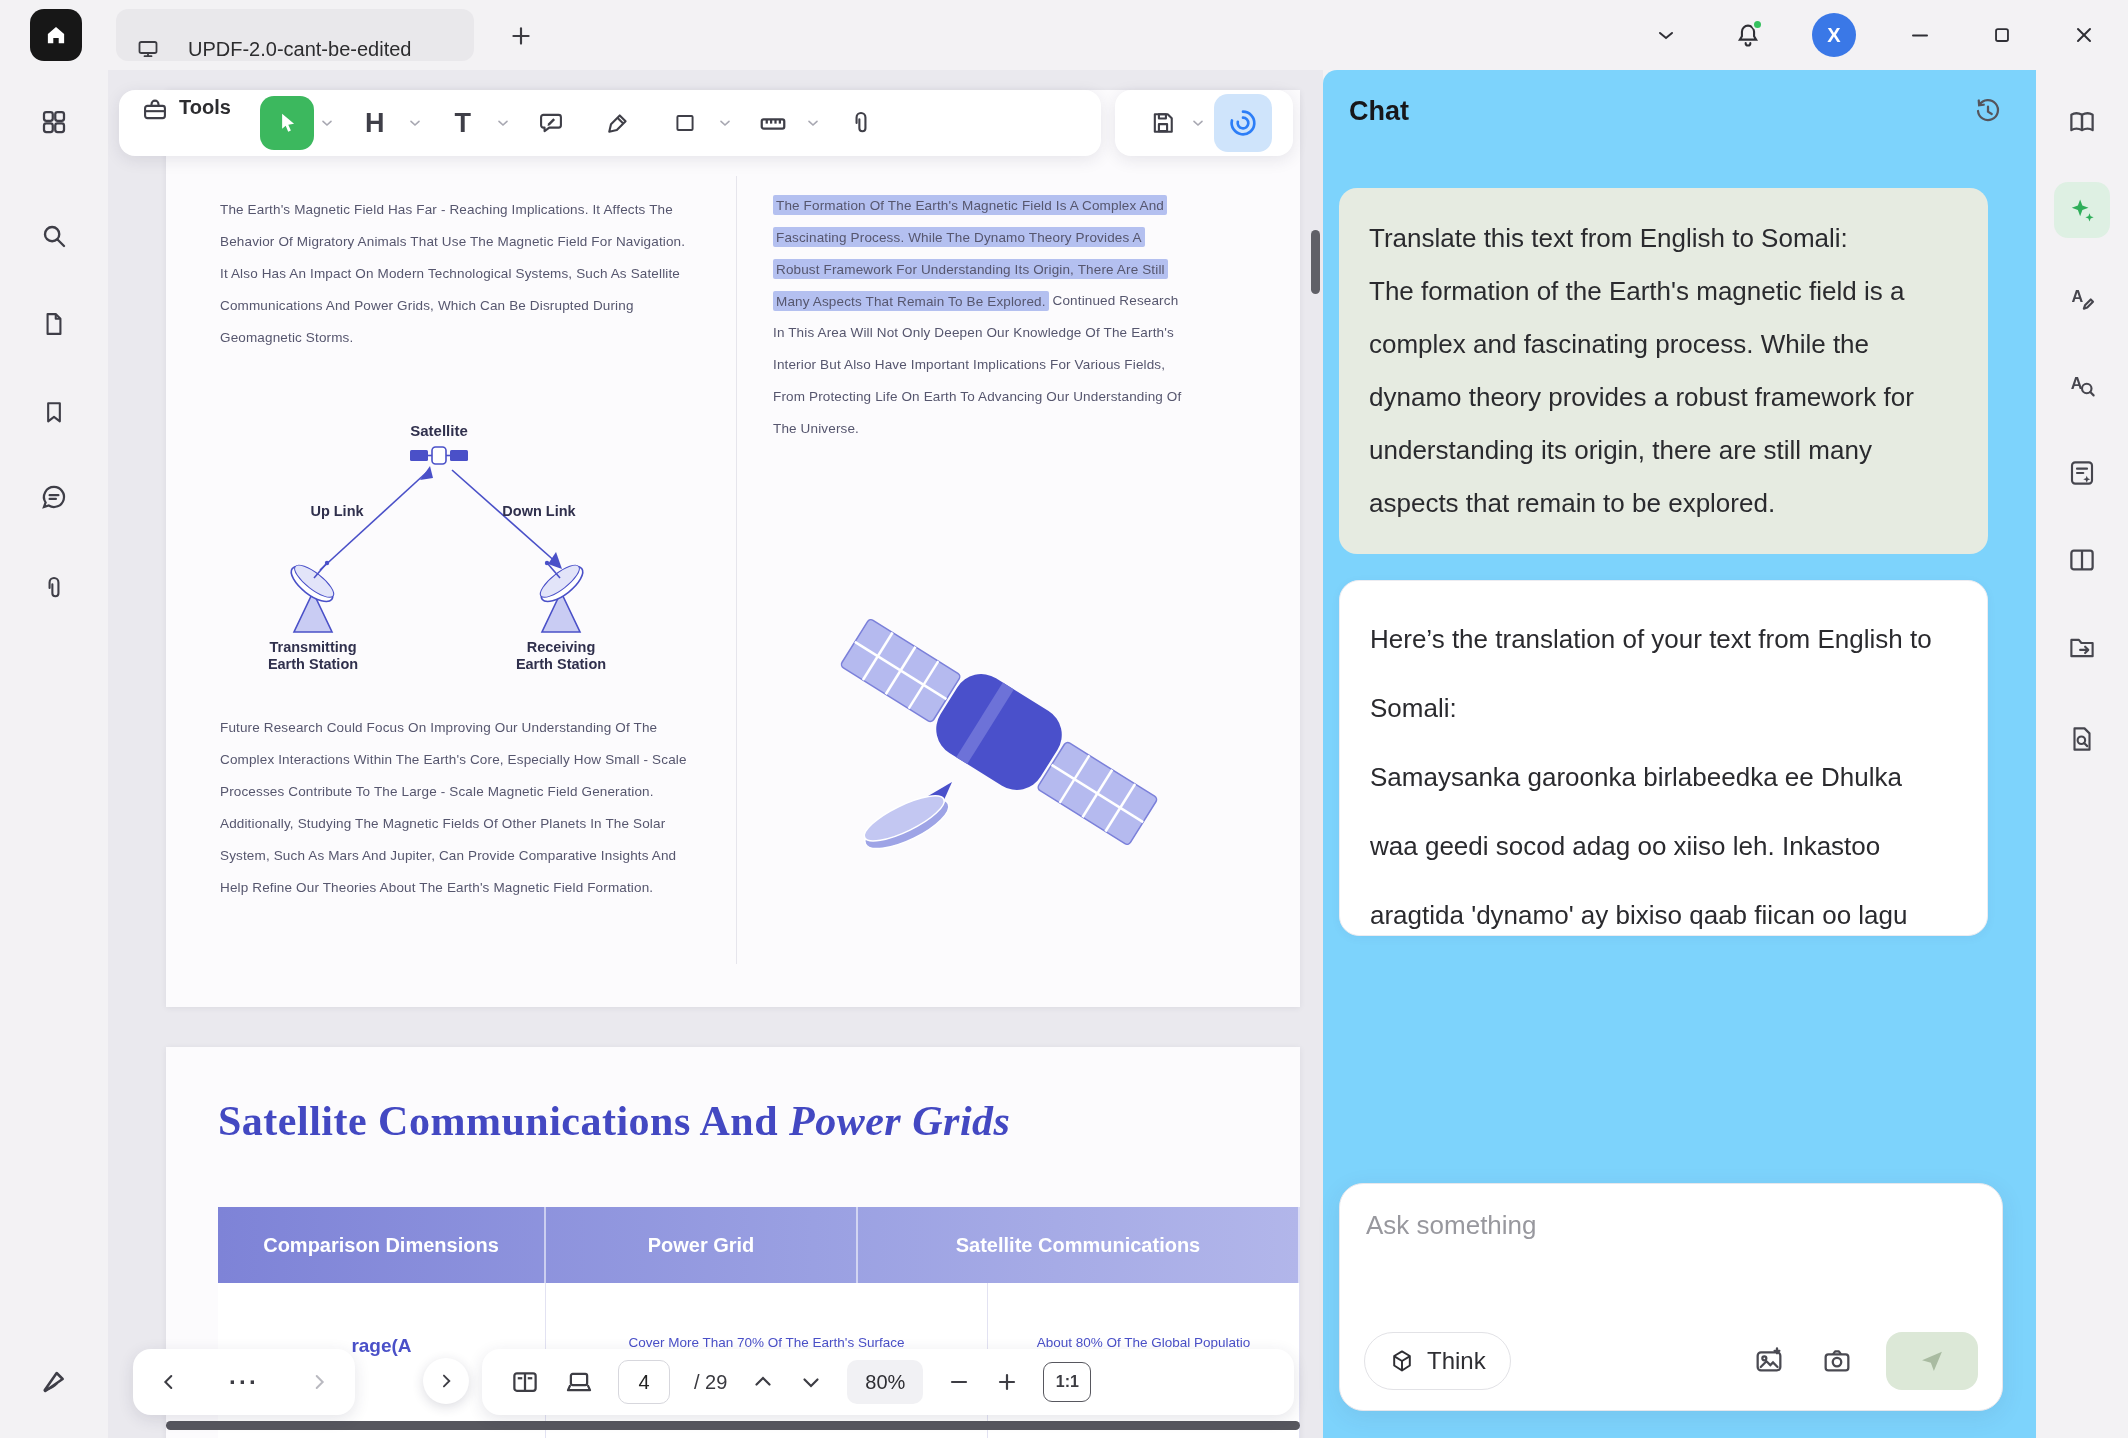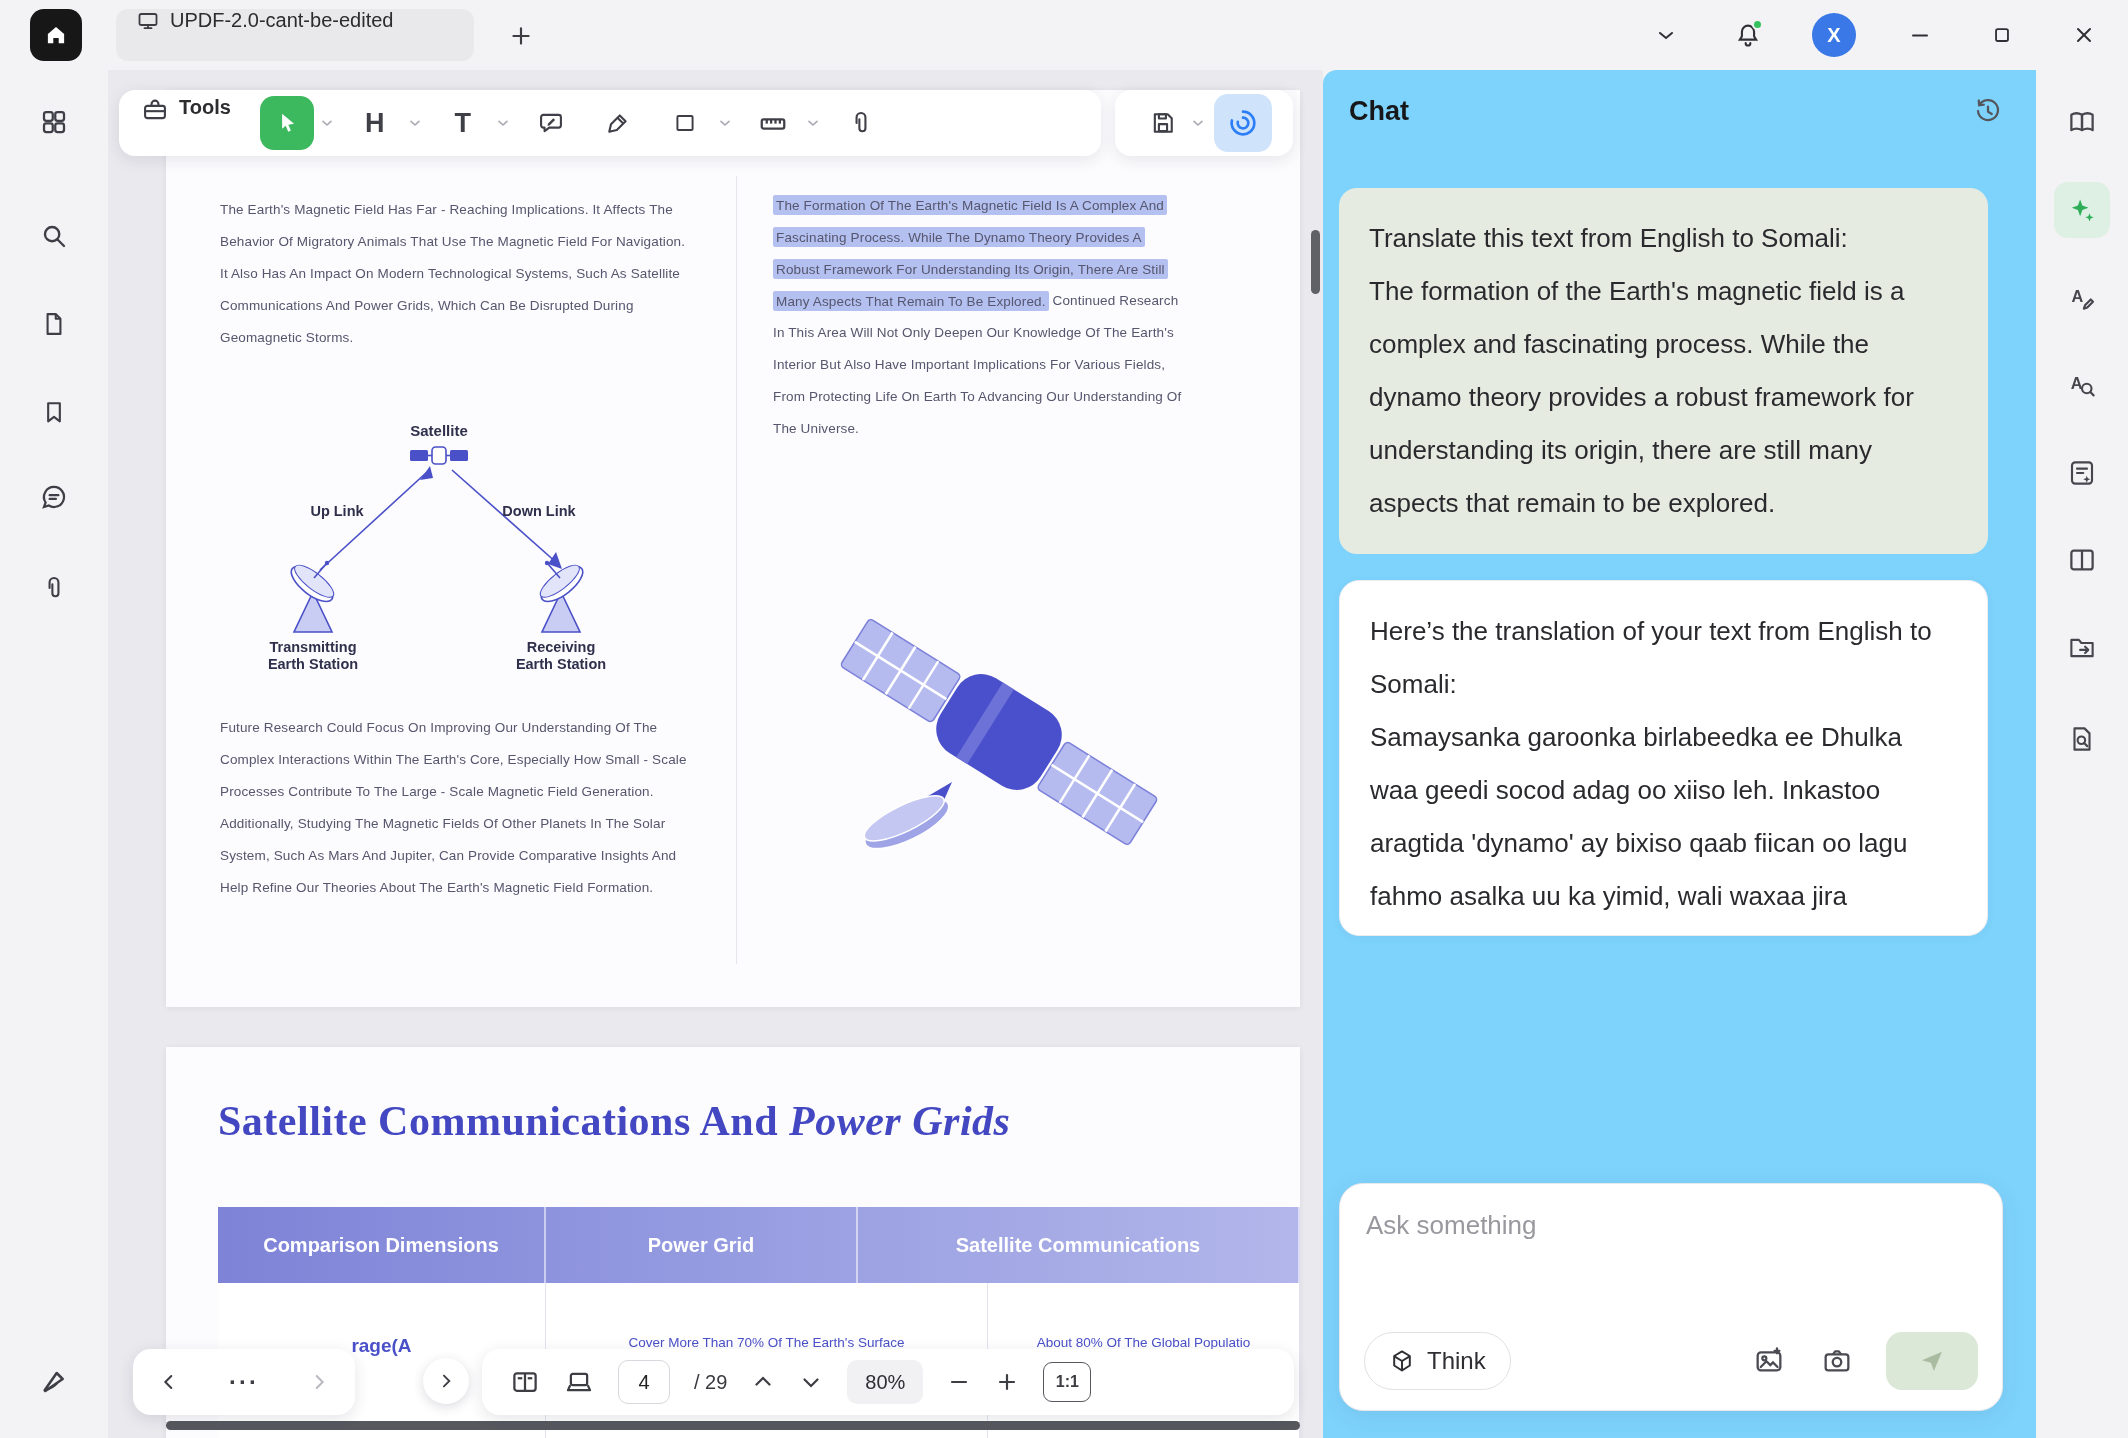--- a/index.html
+++ b/index.html
@@ -5,21 +5,21 @@
   *{margin:0;padding:0;box-sizing:border-box}
   html,body{width:2128px;height:1438px;overflow:hidden}
   body{position:relative;background:#f3f2f4;font-family:"Liberation Sans",sans-serif;color:#222;cursor:default}
   button{background:none;border:none;font-family:inherit;cursor:pointer;color:inherit;padding:0}
   svg{display:block}
   .ic{display:flex;align-items:center;justify-content:center}
 
   
   .titlebar{position:absolute;left:0;top:0;width:2128px;height:70px}
   .home-btn{position:absolute;left:30px;top:9px;width:52px;height:52px;border-radius:14px;background:#171717;display:flex;align-items:center;justify-content:center}
-  .tab{position:absolute;left:116px;top:9px;height:52px;width:358px;background:#e9e8eb;border-radius:12px;display:flex;align-items:flex-start;gap:10px;padding:0 20px;color:#2c2c2e;font-size:20px}
+  .tab{position:absolute;left:116px;top:9px;height:52px;width:358px;background:#e9e8eb;border-radius:12px;display:flex;align-items:flex-end;gap:28px;padding:0 20px;color:#2c2c2e;font-size:20px}
   .newtab{position:absolute;left:504px;top:19px;width:34px;height:34px;color:#3c3c42}
   .tb-right{position:absolute;right:26px;top:0;height:70px;display:flex;align-items:center;gap:46px}
   .tb-btn{width:36px;height:36px;display:flex;align-items:center;justify-content:center;color:#2f2f35;position:relative}
   .bell-dot{position:absolute;right:3px;top:2px;width:11px;height:11px;border-radius:50%;background:#35c15e;border:2px solid #f3f2f4}
   .avatar{width:44px;height:44px;border-radius:50%;background:#3a78e7;color:#fff;font-weight:700;font-size:20px;display:flex;align-items:center;justify-content:center}
 
   
   .left-sb{position:absolute;left:0;top:70px;bottom:0;width:108px}
   .sb-btn{position:absolute;left:24px;width:60px;height:60px;display:flex;align-items:center;justify-content:center;color:#3e3e47;border-radius:14px}
 
@@ -72,21 +72,21 @@
   .vscroll{position:absolute;right:3px;top:160px;width:9px;height:64px;background:#606067;border-radius:5px;z-index:8}
   .hscroll{position:absolute;left:58px;bottom:8px;width:1134px;height:9px;background:#57575e;border-radius:5px;z-index:5}
 
   
   .chat{position:absolute;left:1323px;top:70px;width:713px;height:1368px;background:#7dd3fc;border-top-left-radius:14px}
   .chat-header{height:64px;display:flex;align-items:center;justify-content:space-between;padding:18px 30px 0 26px}
   .chat-title{font-size:27px;font-weight:700;color:#17171a}
   .history-btn{width:36px;height:36px;color:#55555c}
   .user-msg{margin:54px 48px 0 16px;background:#e6ebe1;border-radius:18px;padding:24px 30px;font-size:26px;line-height:53px;color:#2a2a2e;white-space:pre-line}
   .ai-label{margin:86px 0 0 18px;font-size:27px;font-weight:700;color:#17171a}
-  .ai-card{margin:26px 48px 0 16px;background:#fff;border:1.5px solid #ececf1;border-radius:20px;padding:24px 36px 24px 30px;font-size:26px;line-height:53px;color:#2a2a2e;max-height:356px;overflow:hidden;box-shadow:0 2px 10px rgba(60,60,90,.05)}
+  .ai-card{margin:26px 48px 0 16px;background:#fff;border:1.5px solid #ececf1;border-radius:20px;padding:24px 36px 24px 30px;font-size:26px;line-height:69px;color:#2a2a2e;max-height:356px;overflow:hidden;box-shadow:0 2px 10px rgba(60,60,90,.05)}
   .input-card{position:absolute;left:16px;bottom:27px;width:664px;height:228px;background:#fff;border:1.5px solid #e7e7ec;border-radius:24px;box-shadow:0 6px 24px rgba(50,50,90,.09);padding:26px 26px}
   .ask-input{width:100%;border:none;outline:none;font-size:26px;color:#333;background:transparent}
   .ask-input::placeholder{color:#98989e}
   .input-row{position:absolute;left:24px;right:24px;bottom:20px;display:flex;align-items:center;gap:30px}
   .think-btn{display:flex;align-items:center;gap:12px;height:58px;padding:0 24px;border:1.8px solid #e2e2e6;border-radius:30px;font-size:24px;color:#2e2e33;background:#fff}
   .spacer{flex:1}
   .util-btn{width:38px;height:38px;color:#4a4a52}
   .send-btn{width:92px;height:58px;border-radius:16px;background:#dce8d7;display:flex;align-items:center;justify-content:center;color:#a9bba1}
 
   

